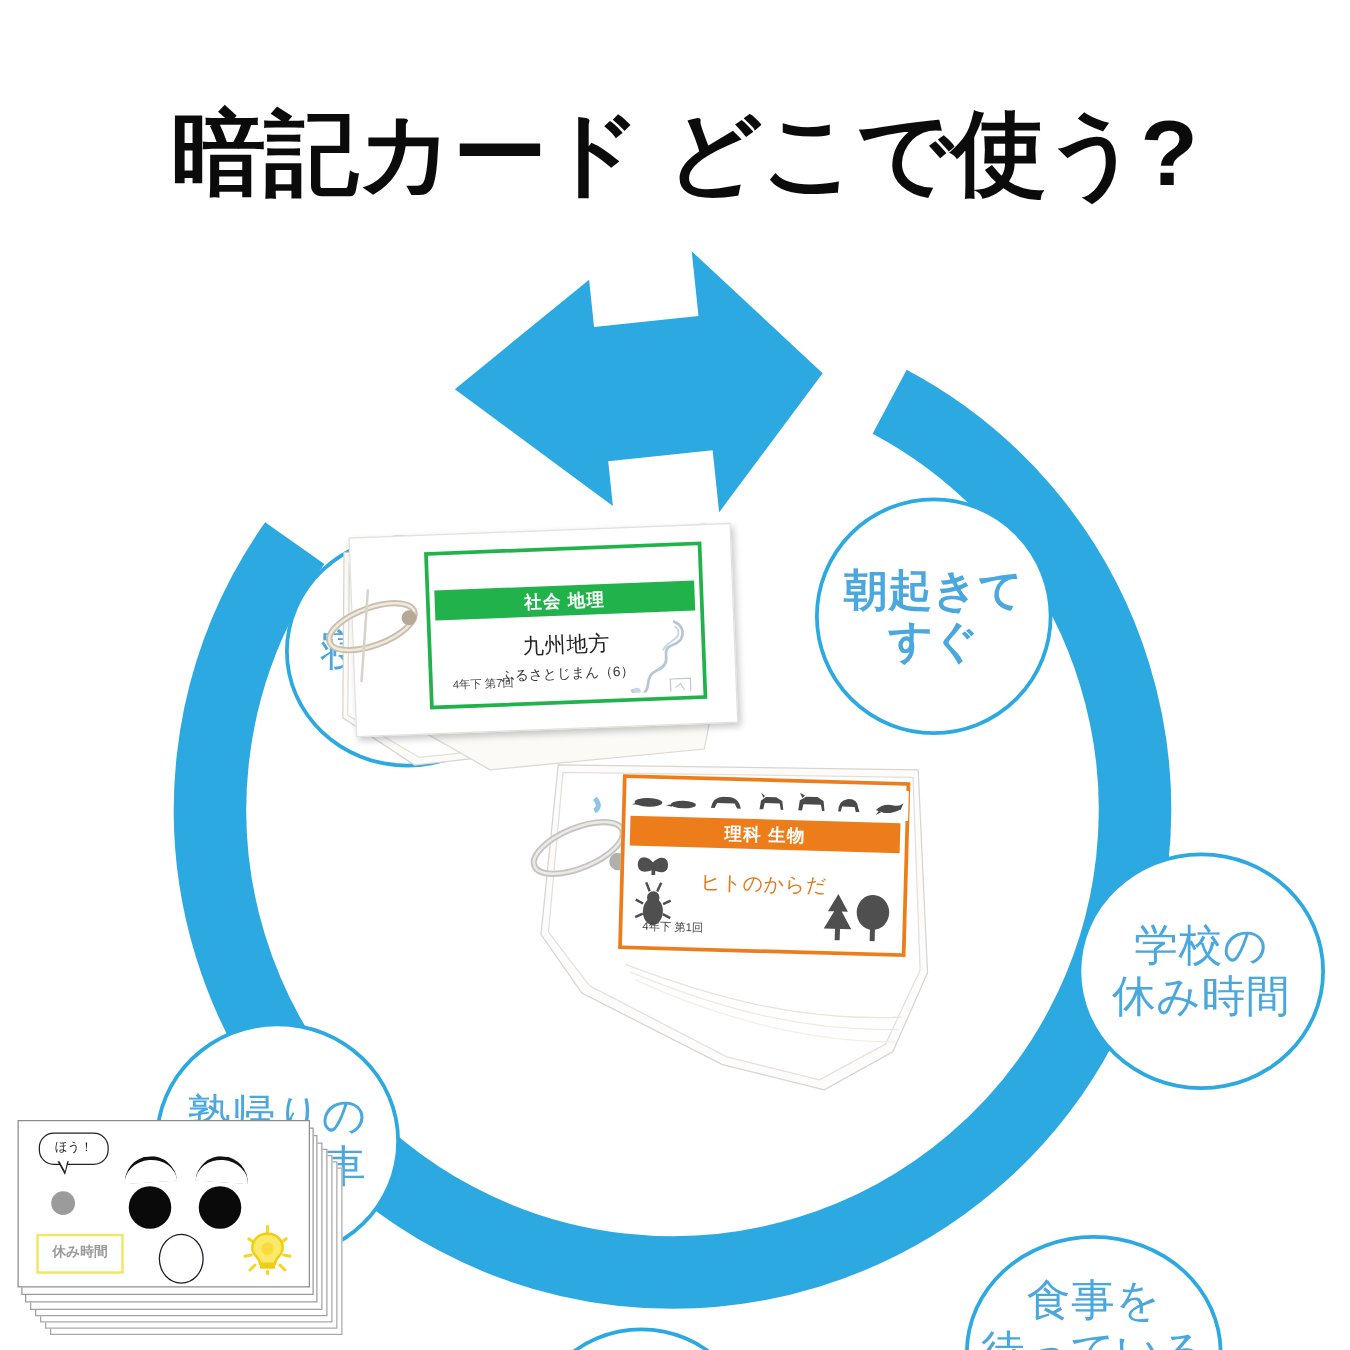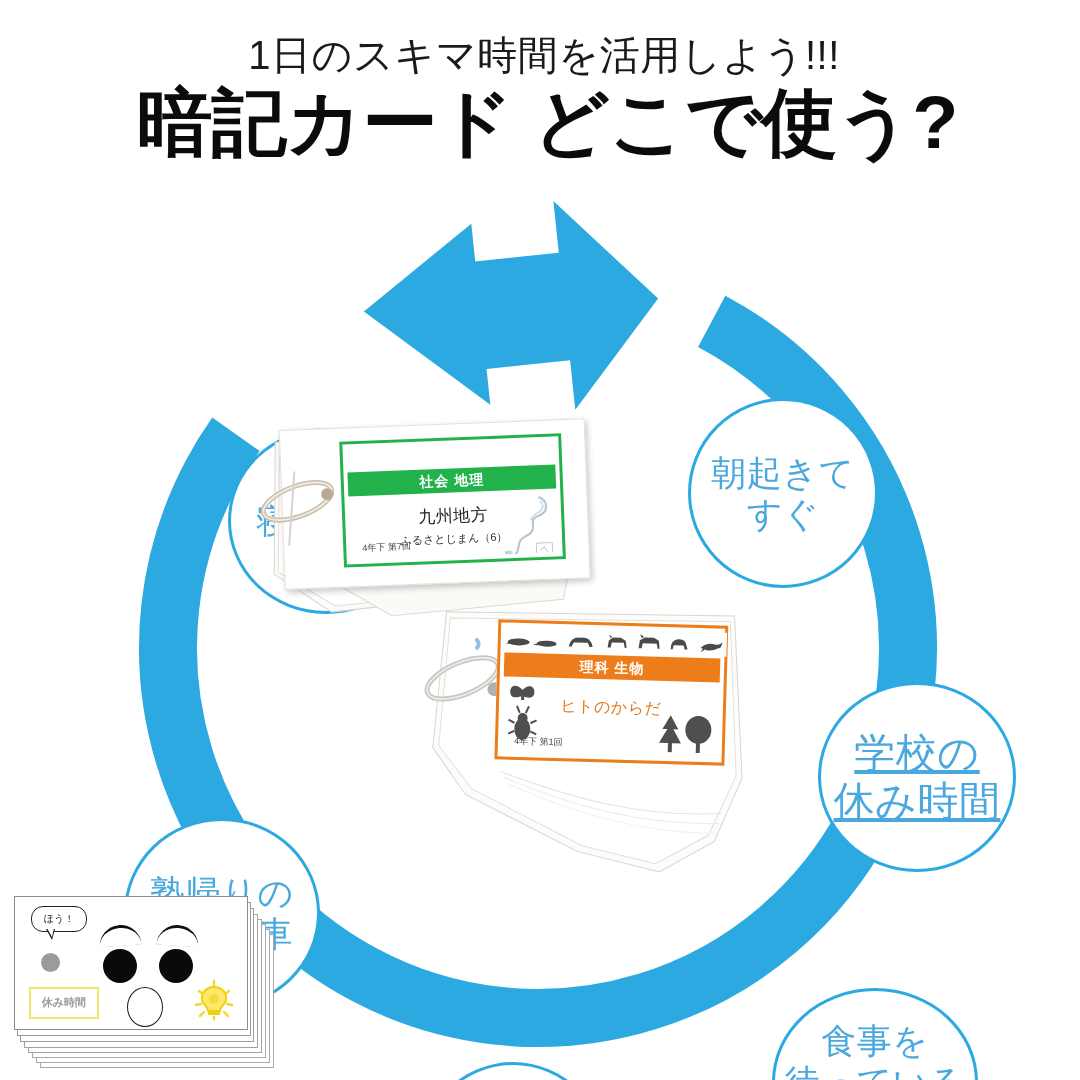--- a/index.html
+++ b/index.html
@@ -45,22 +45,22 @@
     text-align:center;
     color:#4AA8DE;
     font-weight:400;
     line-height:1.18;
     letter-spacing:.5px;
     white-space:pre-line;
   }
   .node span{display:block;width:100%;}
 
   #node-night   {left:168px;  top:228px;  width:196px; height:186px; font-size:34px;}
-  #node-morning {left:628px;  top:198px;  width:190px; height:190px; font-size:35px;}
-  #node-school  {left:758px;  top:482px;  width:198px; height:190px; font-size:41px;text-decoration:underline;}
+  #node-morning {left:592px;  top:198px;  width:190px; height:190px; font-size:35px;font-weight:bold;}
+  #node-school  {left:802px;  top:482px;  width:198px; height:190px; font-size:35px;}
   #node-meal    {left:712px;  top:788px;  width:206px; height:188px; font-size:35px;}
   #node-home    {left:358px;  top:862px;  width:190px; height:196px; font-size:35px;}
   #node-cram    {left:64px;   top:618px;  width:196px; height:190px; font-size:35px;}
 
   
   .cardstack{position:absolute;}
 
   
   #stack-green{left:272px;top:412px;width:330px;height:200px;
     transform:rotate(-2.2deg);}
@@ -142,21 +142,20 @@
   #eye-r{left:144px;top:52px;}
   .mouth{position:absolute;left:112px;top:90px;width:34px;height:38px;
          border:1.6px solid #1a1a2e;border-radius:50%;background:#fff;}
   .bulb{position:absolute;left:178px;top:82px;width:42px;height:42px;}
 </style>
 </head>
 <body>
 
 <div id="stage">
 
-  <div class="subtitle">1日のスキマ時間を活用しよう!!!</div>
   <div class="maintitle">暗記カード どこで使う?</div>
 
   <div class="ring-wrap">
     <svg class="ring-svg" width="960" height="860" viewBox="0 0 960 860">
 
       <circle cx="478" cy="448" r="370" fill="none" stroke="#2BA9E0" stroke-width="58" stroke-linecap="butt" stroke-dasharray="1790 535" transform="rotate(-62 478 448)"></circle>
 
       <path d="M 272 112 L 388 36 L 388 74 L 472 74 L 472 22 L 566 130 L 472 232 L 472 182 L 388 182 L 388 218 Z" fill="#2BA9E0" transform="translate(32,-14) rotate(-6 400 120)"></path>
     </svg>
 

